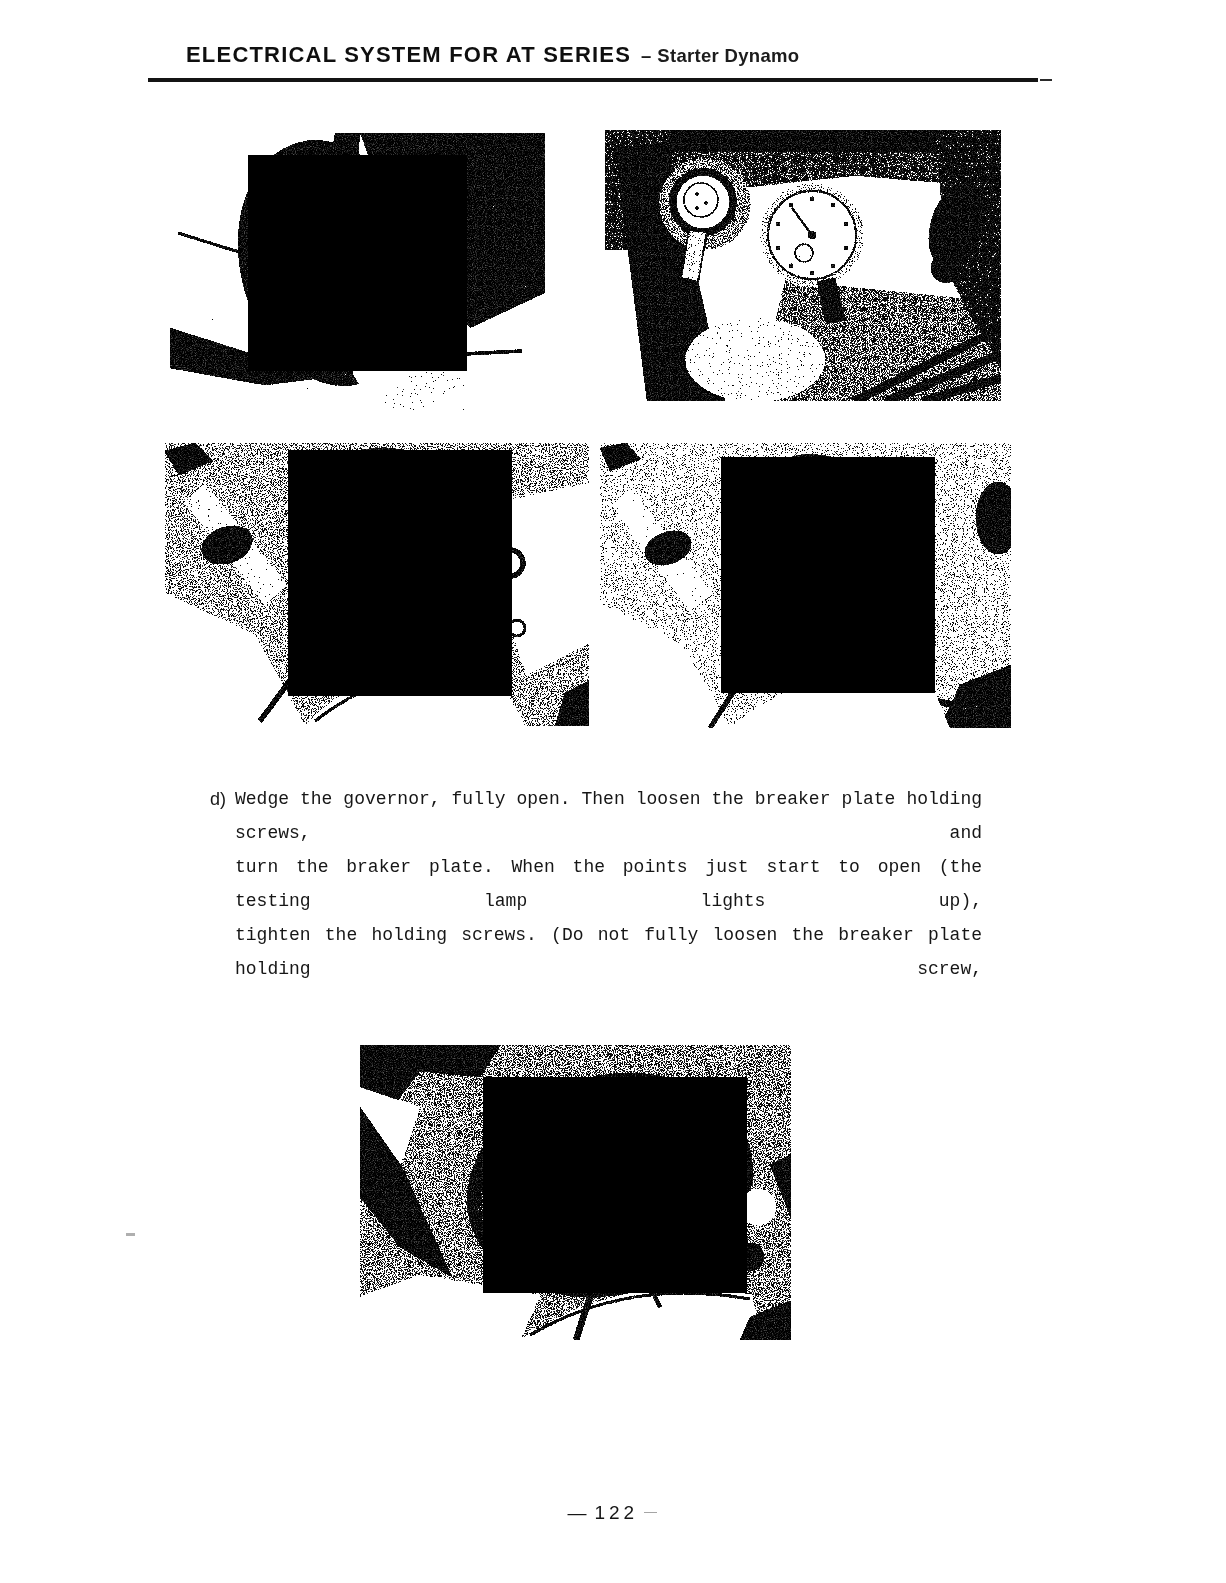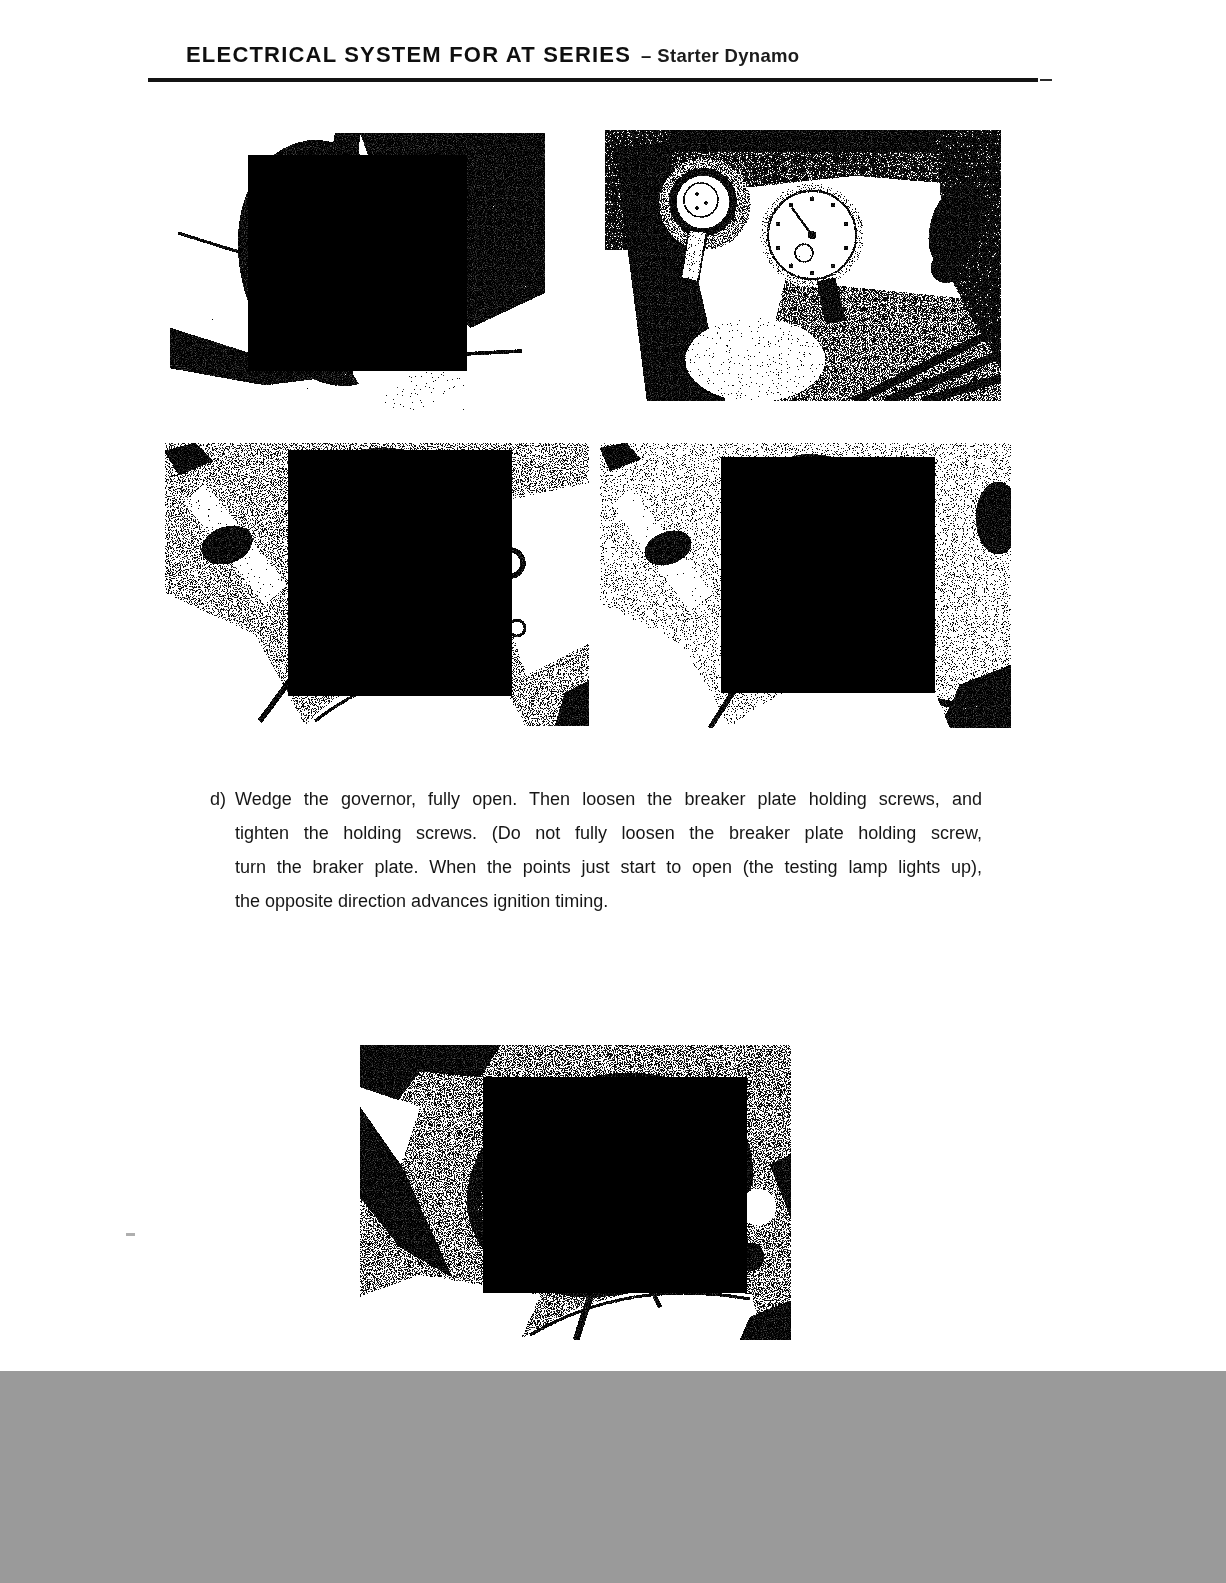--- a/index.html
+++ b/index.html
@@ -1,17 +1,17 @@
 <!DOCTYPE html>
 <html><head>
 <meta charset="utf-8">
 <style>
   html,body { margin:0; padding:0; background:#9a9a9a; }
   .page {
-    position:relative; width:1226px; height:1371px; margin:0 auto;
+    position:relative; width:1226px; height:1583px; margin:0 auto;
     background:#ffffff; overflow:hidden;
     font-family:"Liberation Sans", sans-serif; color:#181818;
   }
   .page-noise { position:absolute; left:0; top:0; z-index:0; }
 
   
   .header-line {
     position:absolute; left:186px; top:42px; z-index:2;
     white-space:nowrap; color:#0f0f0f;
   }
@@ -30,21 +30,21 @@
   .photo { position:absolute; z-index:1; display:block; }
 
   
   .para {
     position:absolute; left:210px; top:782px; width:772px;
     display:flex; z-index:2;
   }
   .d-label { flex:none; width:25px; font-size:18px; line-height:34px; color:#161616; }
   .lines   { width:747px; }
   .line    { font-size:18px; line-height:34px; color:#161616; }
-  .line.just { text-align:justify; text-align-last:justify; }
+  .line.just { text-align:justify; text-align-last:justify;font-family:Liberation Mono, monospace; }
 
   
   .footer {
     position:absolute; left:0; right:0; top:1502px; z-index:2;
     text-align:center; font-size:19px; color:#161616; letter-spacing:2px;
   }
   .footer .num { letter-spacing:4px; margin:11px 6px; }
   .footer .faint { opacity:0.45; font-size:13px; vertical-align:3px; letter-spacing:1.5px; }
 
   .artifact-dash {
@@ -212,23 +212,22 @@
     </g>
     <g filter="url(#bl)">
       <ellipse cx="228" cy="132" rx="76" ry="96" transform="rotate(-22 228 132)" fill="#666666"></ellipse>
     </g>
   </svg>
 
   <div class="para">
     <div class="d-label">d)</div>
     <div class="lines">
       <div class="line just">Wedge the governor, fully open. Then loosen the breaker plate holding screws, and</div>
+      <div class="line just">turn the braker plate. When the points just start to open (the testing lamp lights up),</div>
       <div class="line just">tighten the holding screws. (Do not fully loosen the breaker plate holding screw,</div>
-      <div class="line just">turn the braker plate. When the points just start to open (the testing lamp lights up),</div>
-      <div class="line">the opposite direction advances ignition timing.</div>
     </div>
   </div>
 
   <svg class="photo" style="left:360px;top:1045px" width="431" height="295" viewBox="0 0 431 295">
     <g filter="url(#ht)">
       <rect width="431" height="295" fill="#c2c2c2"></rect>
       <path d="M0,0 L140,0 L120,32 L60,26 L34,60 L0,42 Z" fill="#1e1e1e"></path>
       <path d="M0,42 L60,62 L40,122 L0,112 Z" fill="#e8e8e8"></path>
       <path d="M0,62 L42,122 L92,232 L40,202 L0,152 Z" fill="#383838"></path>
       <ellipse cx="250" cy="140" rx="140" ry="105" transform="rotate(-14 250 140)" fill="#9f9f9f" stroke="#272727" stroke-width="9"></ellipse>

